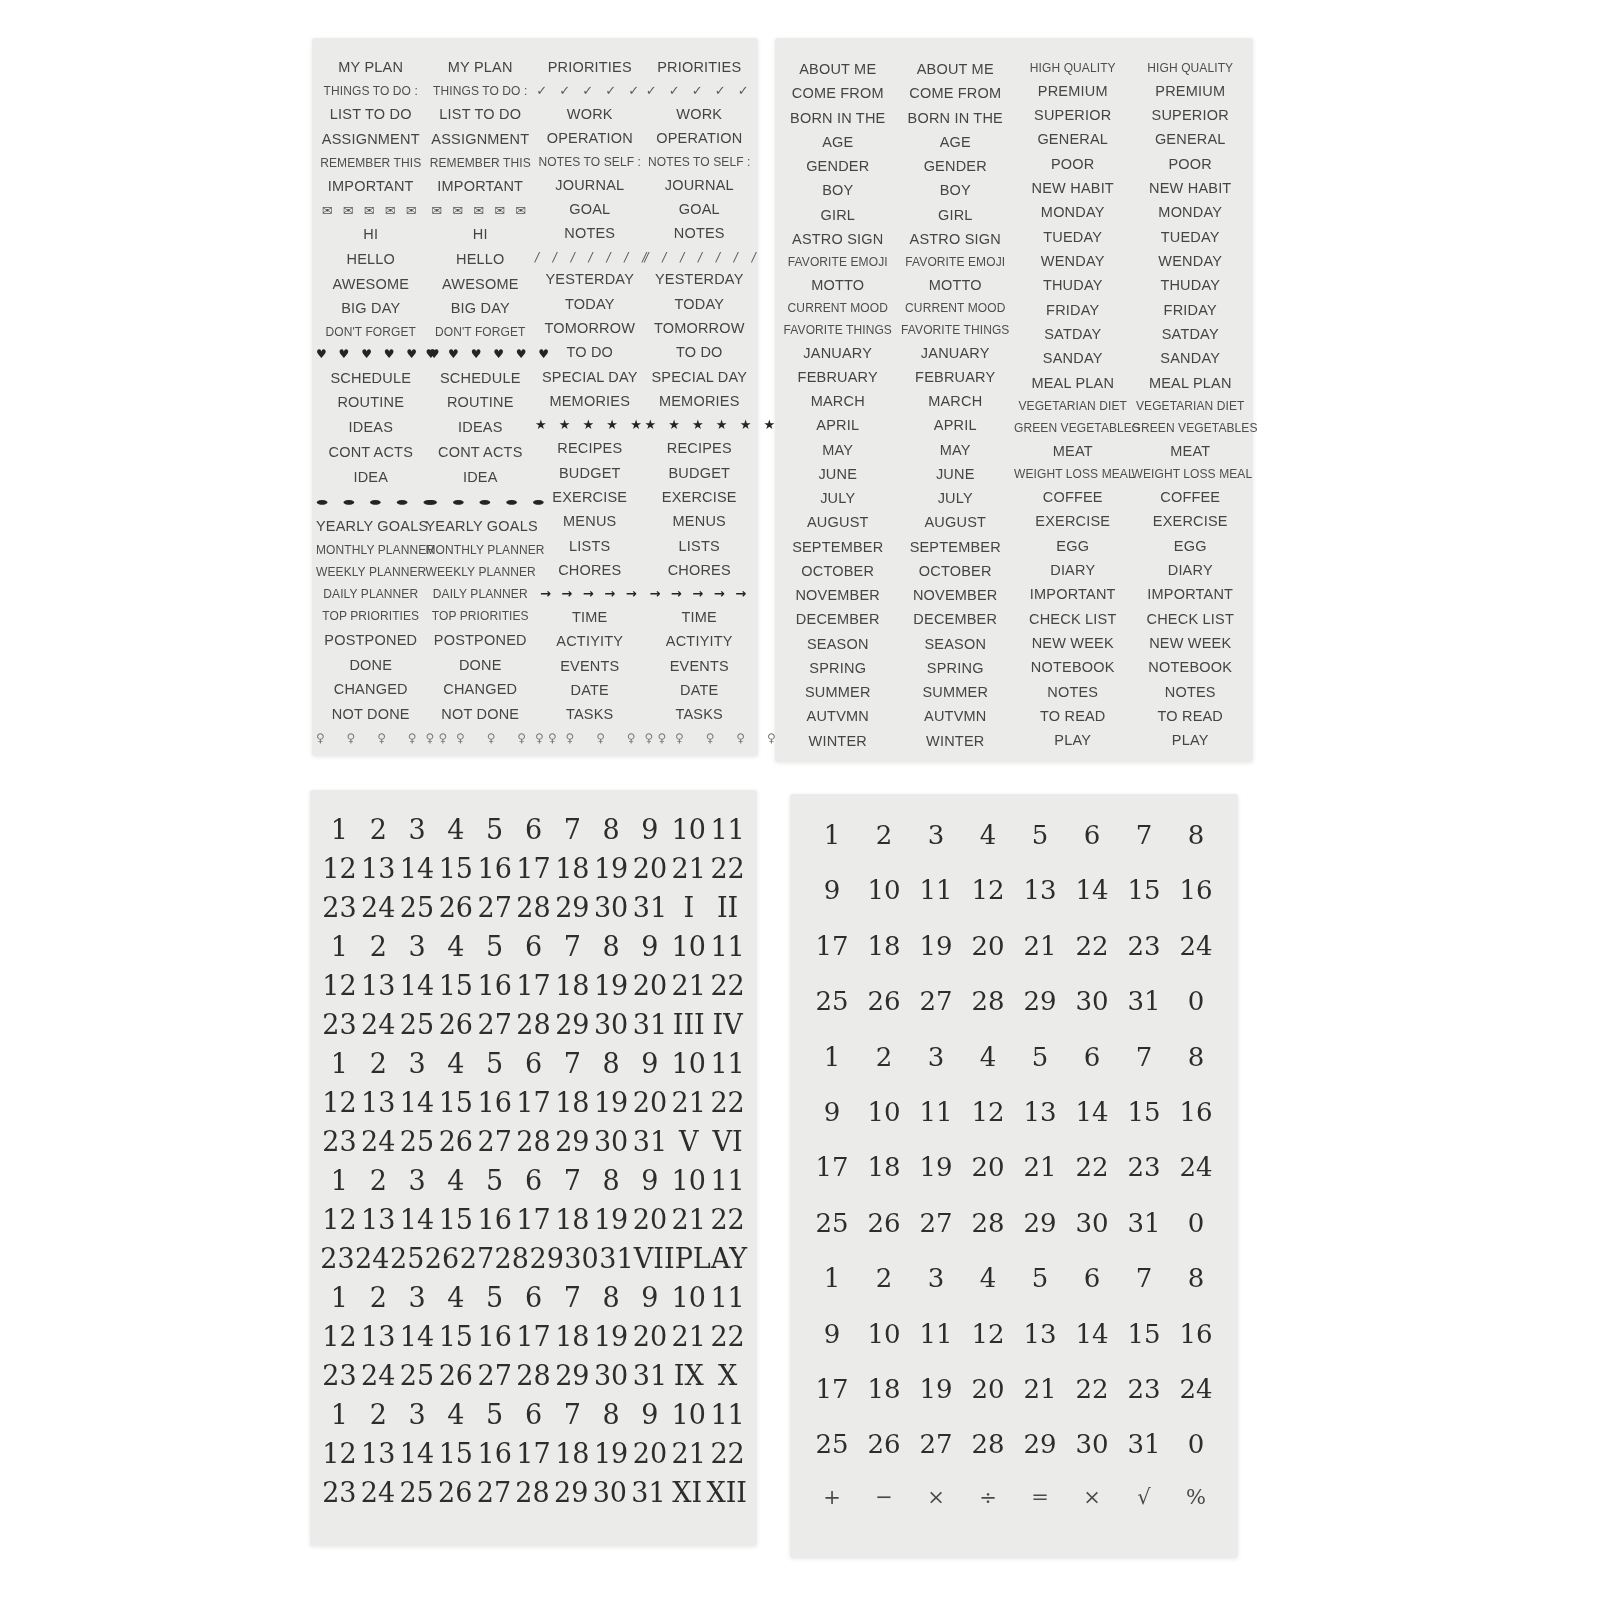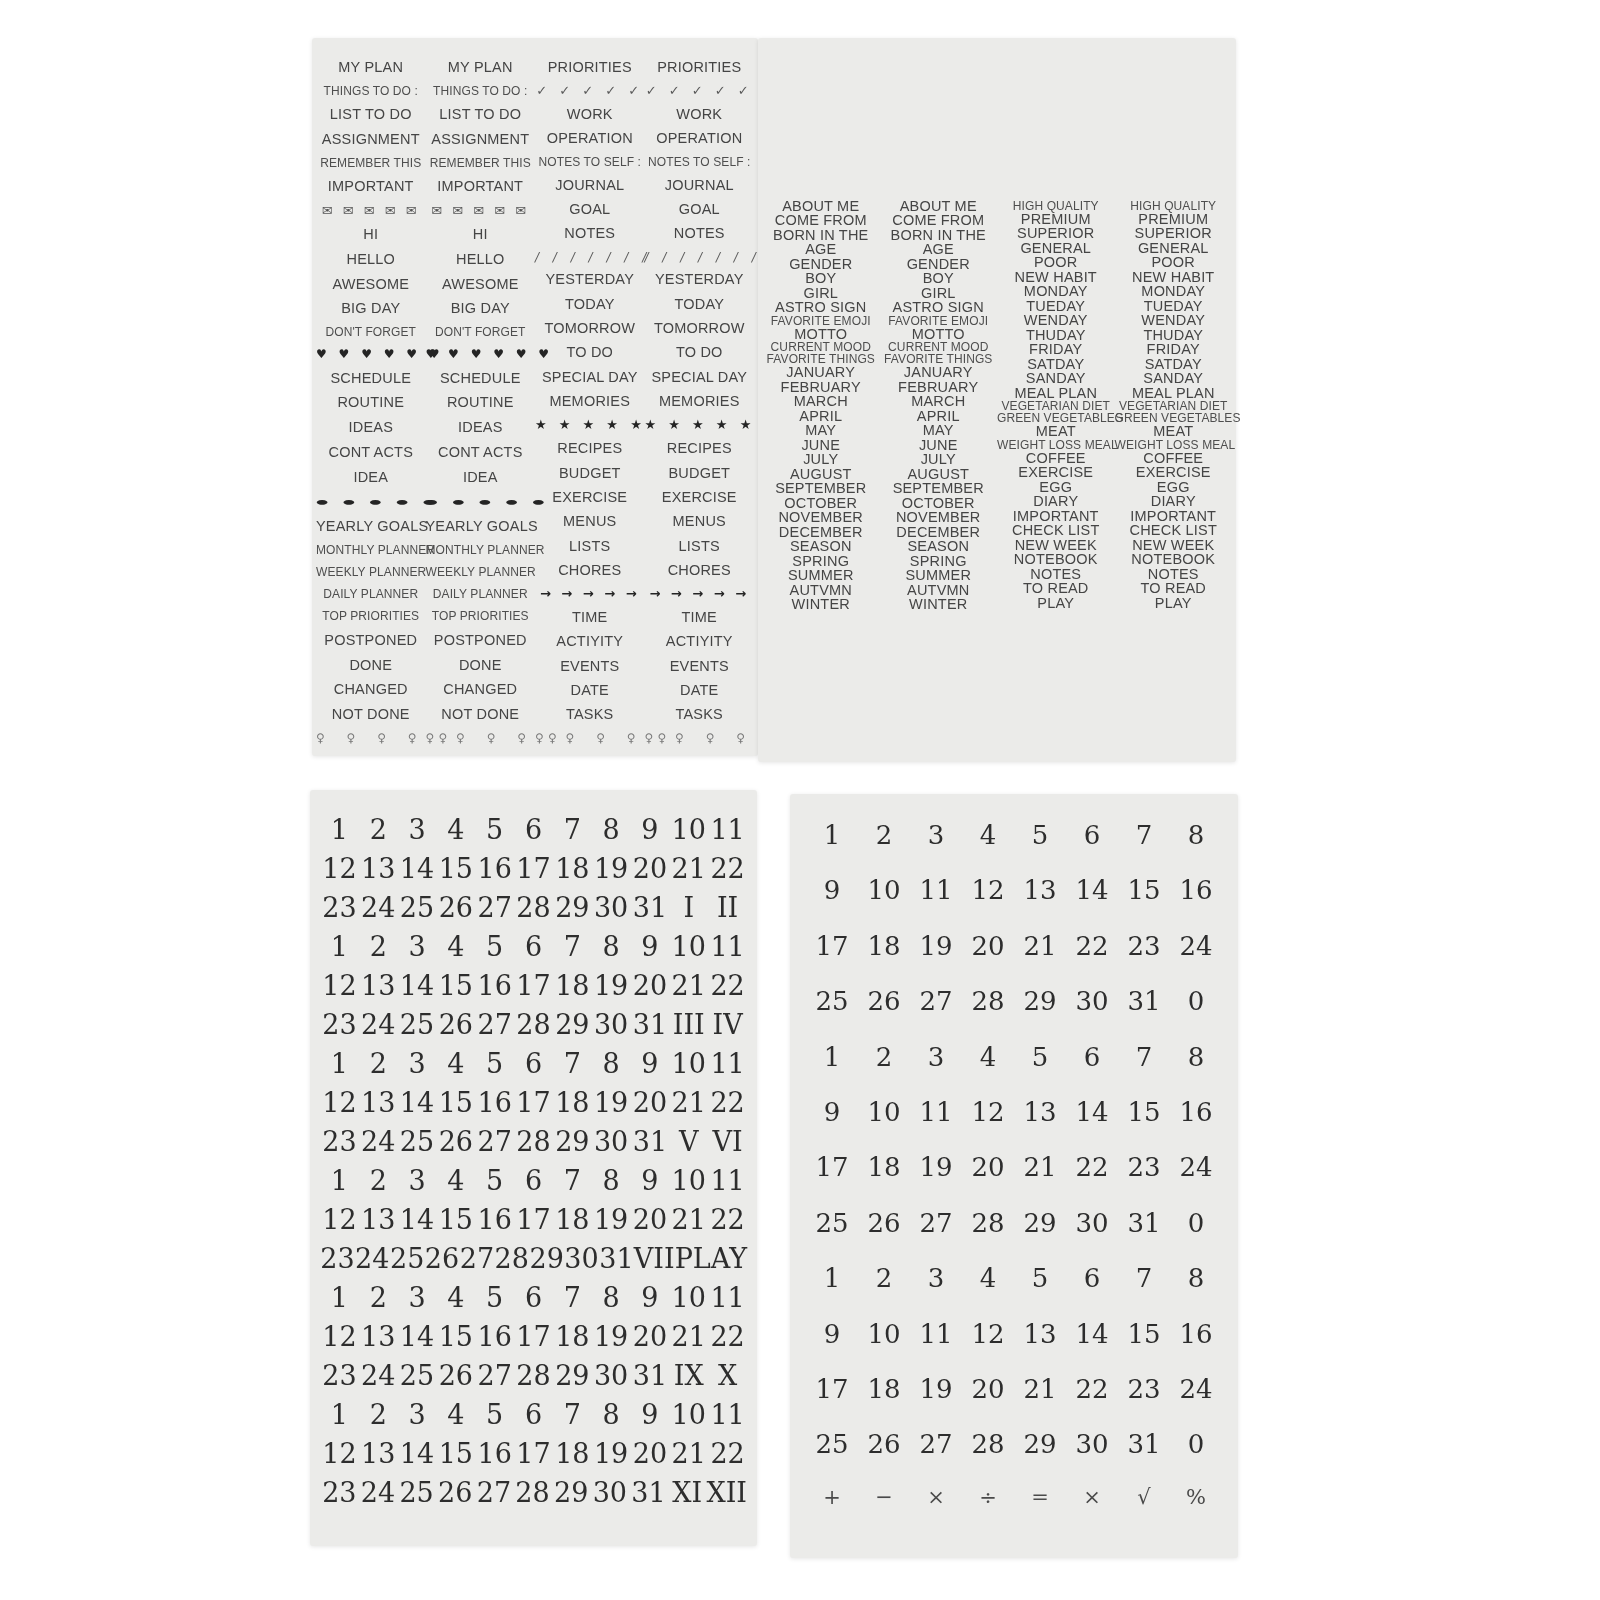--- a/index.html
+++ b/index.html
@@ -3,21 +3,21 @@
 <meta charset="utf-8">
 <style>
   html,body{margin:0;padding:0;background:#ffffff;}
   .canvas{position:relative;width:1600px;height:1600px;background:#ffffff;overflow:hidden;
           font-family:"Liberation Sans",sans-serif;}
   .sheet{position:absolute;background:#ebebe9;border-radius:3px;
          box-shadow:0 1px 4px rgba(0,0,0,0.10);box-sizing:border-box;}
   
   .wordsheet{display:flex;}
   .sheet-tl{left:312px;top:38px;width:446px;height:718px;padding:22px 4px 12px 4px;}
-  .sheet-tr{left:758px;top:38px;width:478px;height:724px;padding:24px 4px 14px 4px;align-items:center;}
+  .sheet-tr{left:775px;top:38px;width:478px;height:724px;padding:24px 4px 14px 4px;}
   .wcol{flex:1;display:flex;flex-direction:column;justify-content:space-between;
         text-align:center;min-width:0;}
   .wrow{font-size:14.5px;color:#454545;line-height:1;white-space:nowrap;letter-spacing:.2px;}
   .wrow.small{font-size:12px;color:#4e4e4e;letter-spacing:.1px;}
   .iconrow{font-family:"DejaVu Sans",sans-serif;line-height:1;white-space:nowrap;}
   .envelope-icons{font-size:13px;color:#565656;letter-spacing:3px;}
   .heart-icons{font-size:12px;color:#242424;letter-spacing:4px;}
   .oval-icons{transform:scaleY(.45);font-size:14px;color:#242424;letter-spacing:5px;}
   .checkmark-icons{font-size:13px;color:#5a5a5a;letter-spacing:4px;}
   .slash-icons{font-size:12px;color:#5a5a5a;font-style:italic;letter-spacing:5px;}

